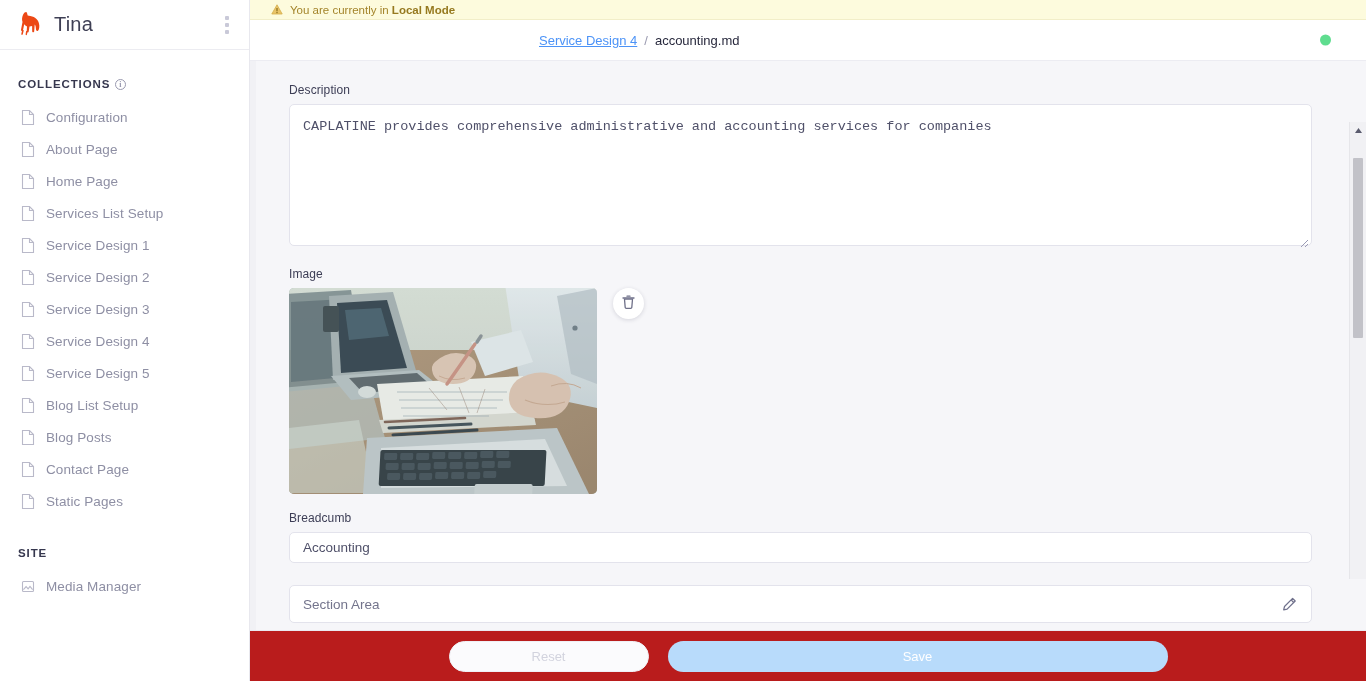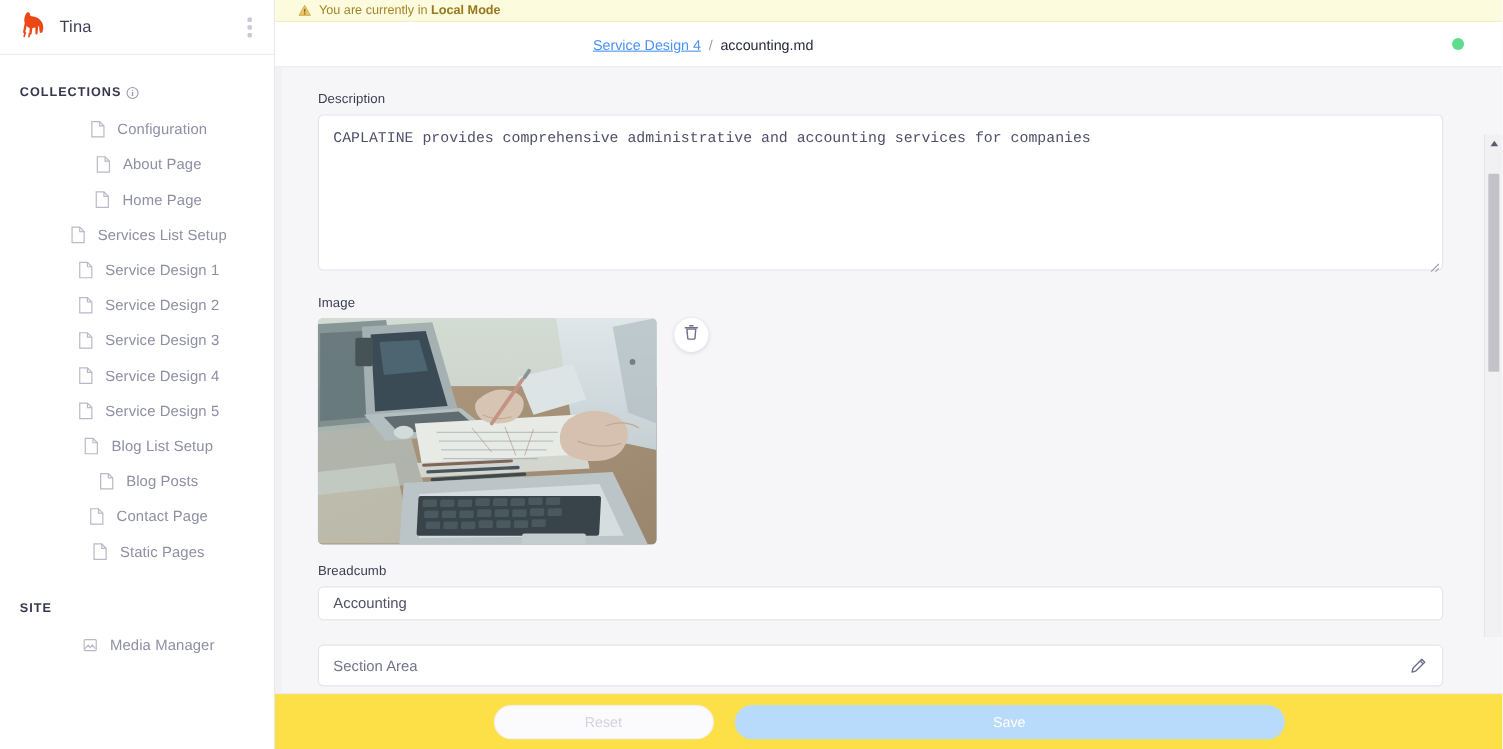--- a/index.html
+++ b/index.html
@@ -19,40 +19,40 @@
     display: flex; flex-direction: column;
     flex: 0 0 250px;
   }
   .sb-header {
     height: 50px; display: flex; align-items: center;
     padding: 0 14px 0 18px;
     border-bottom: 1px solid #ececf1;
   }
   .brand { display: flex; align-items: center; gap: 12px; flex: 1; }
   .brand-name {
-    font-size: 15px; color: #3e3f54; font-weight: 400; letter-spacing: .2px;
+    font-size: 20px; color: #3e3f54; font-weight: 400; letter-spacing: .2px;
   }
   .kebab { display: flex; flex-direction: column; gap: 3px; padding: 4px 6px; cursor: pointer; }
   .kebab i { width: 4px; height: 4px; background: #c9c9d8; border-radius: 1px; display: block; }
 
   .sb-section-title {
     font-size: 11.5px; font-weight: 700; color: #3d4croot;
     color: #36374e;
     letter-spacing: .9px;
     padding: 0 0 0 18px;
     display: flex; align-items: center; gap: 5px;
   }
   #collections-title { margin-top: 28px; margin-bottom: 11px; }
   #site-title { margin-top: 30px; margin-bottom: 11px; }
   .info-circle {
     width: 11px; height: 11px; border: 1px solid #9a9ab0; border-radius: 50%;
     font-size: 8px; line-height: 9px; text-align: center; color: #9a9ab0;
     font-weight: 700; font-style: normal; font-family: "Liberation Serif", serif;
   }
-  .nav-list { display: flex; flex-direction: column; align-items: center; }
+  .nav-list { display: flex; flex-direction: column; }
   .nav-item {
     height: 32px; display: flex; align-items: center; gap: 10px;
     padding-left: 20px; cursor: pointer;
   }
   .nav-label { font-size: 13.5px; color: #8e8fa4; letter-spacing: .1px; }
   .ico { width: 16px; height: 17px; flex: 0 0 16px; display: block; }
 
   
   #main {
     flex: 1; height: 681px; position: relative;
@@ -141,21 +141,21 @@
     width: 1023px; height: 38px; background: #fff;
     border: 1px solid #e3e3ec; border-radius: 5px;
     display: flex; align-items: center; justify-content: space-between;
     padding: 0 13px; cursor: pointer; margin-top: 22px;
   }
   .group-label { font-size: 13.5px; color: #73748c; }
   .pencil-btn { display: flex; align-items: center; cursor: pointer; }
 
   
   .action-bar {
-    height: 51px; background: #fde047;
+    height: 51px; background: #b91c1c;
     border-top: 1px solid #eaeaf0;
     display: flex; align-items: center; justify-content: center;
     gap: 19px; flex: 0 0 51px;
   }
   .btn {
     height: 31px; border-radius: 16px; border: none;
     font-size: 13px; font-family: "Liberation Sans", sans-serif;
     display: flex; align-items: center; justify-content: center;
     cursor: default;
   }

